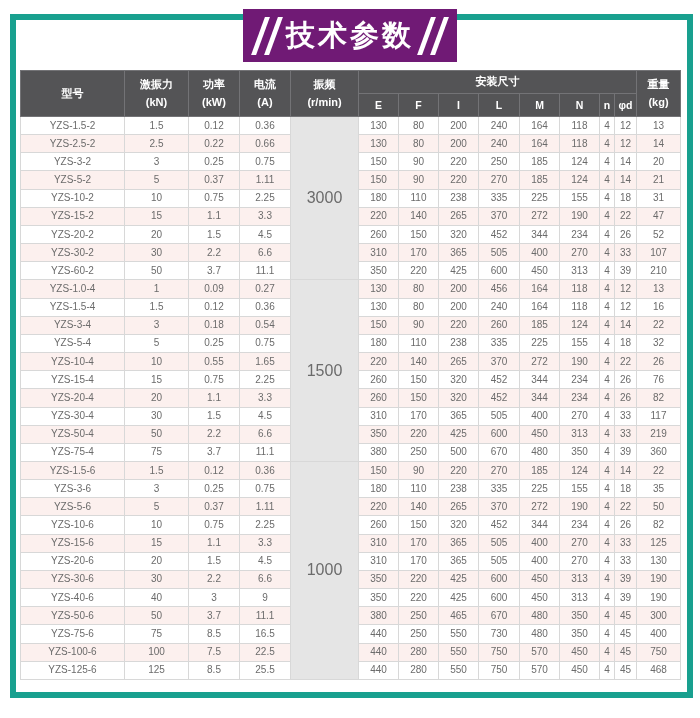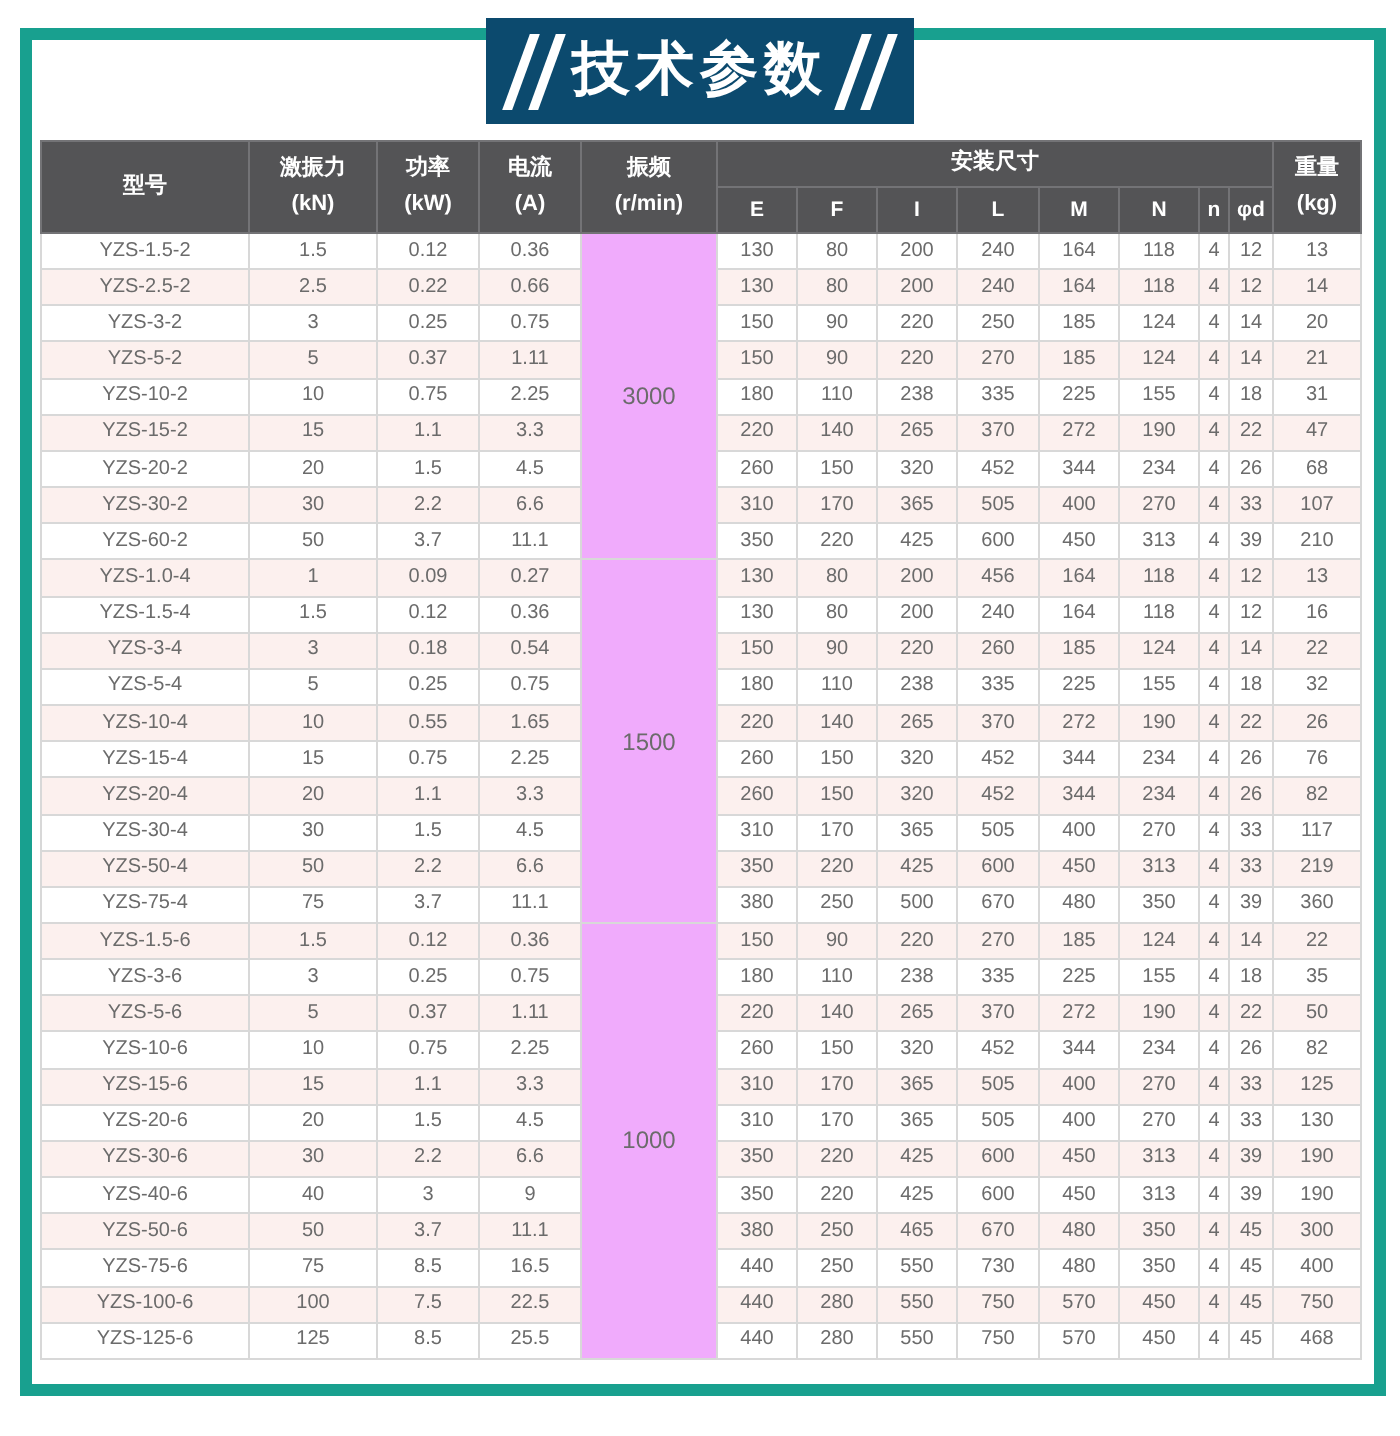--- a/index.html
+++ b/index.html
@@ -8,21 +8,21 @@
     font-family:"Liberation Sans","DejaVu Sans",sans-serif;overflow:hidden;
   }
   
   .frame{
     position:absolute;left:10px;top:14px;width:683px;height:684px;
     border:6px solid #18a08f;box-sizing:border-box;background:#ffffff;
   }
   
   .banner{
     position:absolute;left:243px;top:9px;width:214px;height:53px;
-    background:#0c4a6e;z-index:5;
+    background:#701a75;z-index:5;
     display:flex;align-items:center;justify-content:center;
   }
   .slash-group{display:flex;gap:8px;margin:0 10px;}
   .slash{
     width:5px;height:38px;background:#ffffff;transform:skewX(-20deg);
     display:inline-block;
   }
   .banner-title{
     color:#ffffff;font-size:29px;font-weight:bold;letter-spacing:3px;
     line-height:1;white-space:nowrap;
@@ -39,21 +39,21 @@
   }
   table.spec thead tr{height:23px;}
   table.spec th.sub{font-size:10.5px;}
   table.spec td{
     border:1px solid #d8d8d8;padding:0;text-align:center;vertical-align:middle;
     font-size:10px;color:#6b6b6b;line-height:1;
     white-space:nowrap;overflow:hidden;
   }
   tr.row-white td{background:#ffffff;}
   tr.row-pink td{background:#fcf0ee;}
-  table.spec td.freq-cell{background:#f0abfc;font-size:12px;}
+  table.spec td.freq-cell{background:#e5e5e5;font-size:16px;}
 </style>
 </head>
 <body>
 
 <div class="frame"></div>
 
 <div class="banner">
   <span class="slash-group">
     <span class="slash"></span>
     <span class="slash"></span>
@@ -201,21 +201,21 @@
         <td>1.5</td>
         <td>4.5</td>
         <td>260</td>
         <td>150</td>
         <td>320</td>
         <td>452</td>
         <td>344</td>
         <td>234</td>
         <td>4</td>
         <td>26</td>
-        <td>68</td>
+        <td>52</td>
       </tr>
       <tr class="row-pink">
         <td>YZS-30-2</td>
         <td>30</td>
         <td>2.2</td>
         <td>6.6</td>
         <td>310</td>
         <td>170</td>
         <td>365</td>
         <td>505</td>

